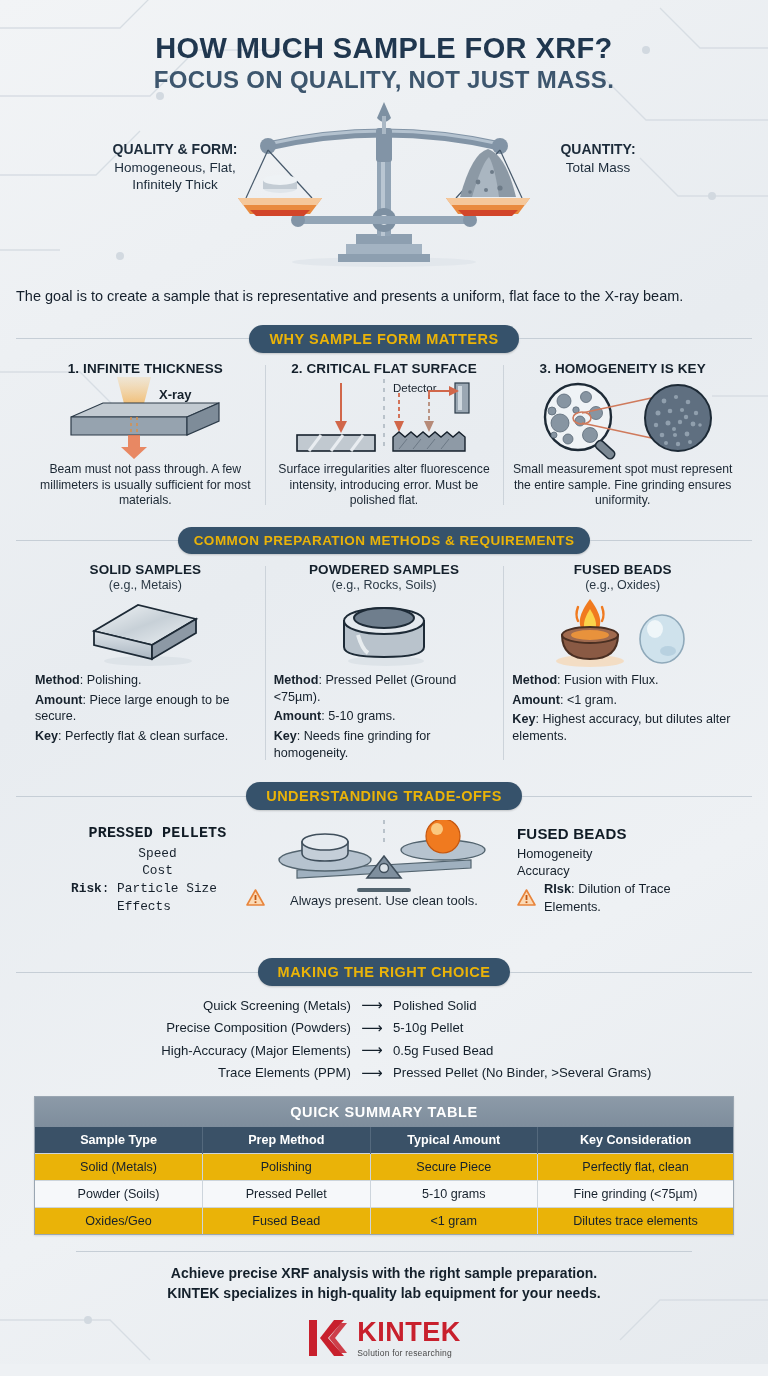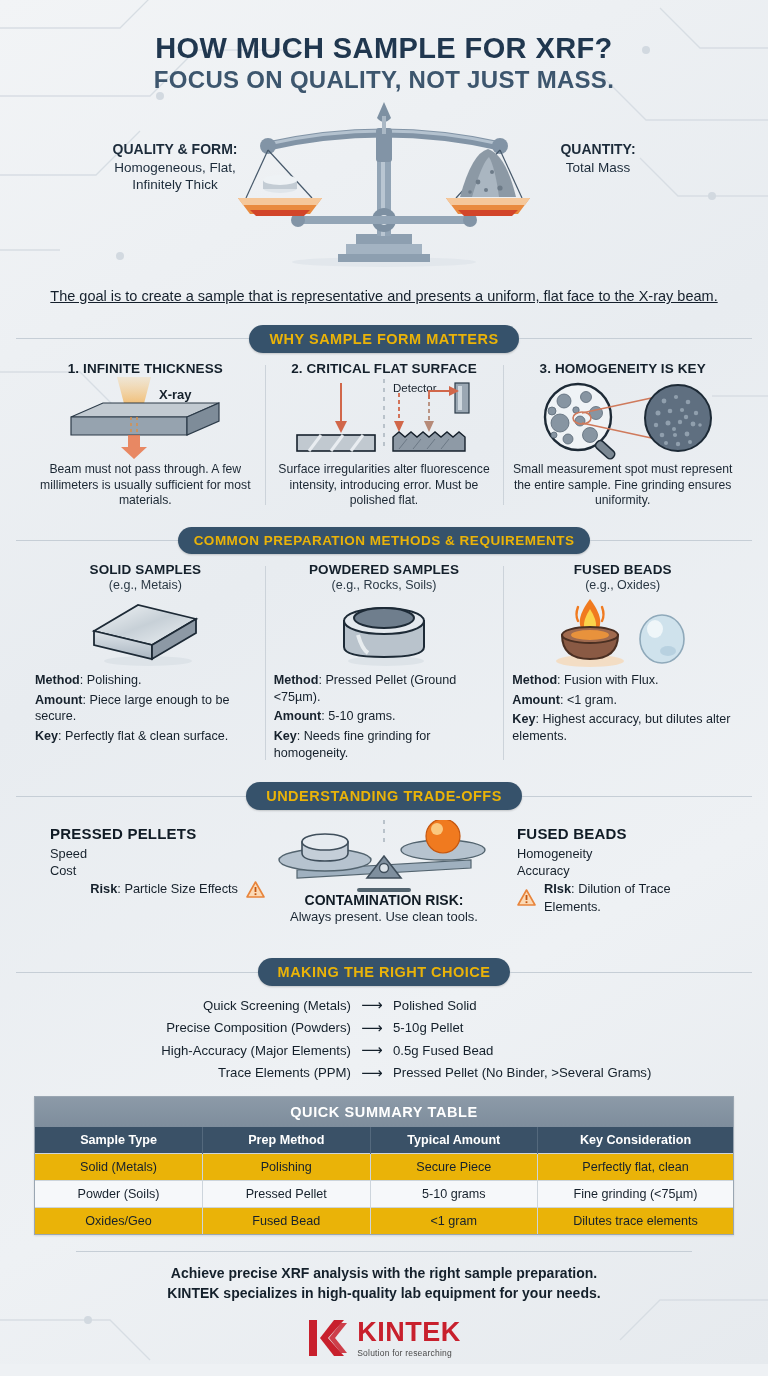--- a/index.html
+++ b/index.html
@@ -38,22 +38,22 @@
   .hero-svg { position: absolute; left: 50%; transform: translateX(-50%); top: 0; }
   .hero-label {
     position: absolute; top: 38px; text-align: center;
     font-size: 13.5px; color: #1c2b3a; line-height: 1.32;
   }
   .hero-label.left { left: 74px; width: 170px; }
   .hero-label.right { right: 74px; width: 160px; }
   .hero-label .hl-title { font-weight: bold; font-size: 14px; display: block; }
 
   .intro {
-    text-align: center; font-size: 14.5px; color: #15202c;
-    line-height: 1.42; margin-top: 6px; text-decoration: underline;
+    font-size: 14.5px; color: #15202c;
+    line-height: 1.42; margin-top: 6px;
   }
 
   
   .sec-head {
     display: flex; align-items: center; justify-content: center;
     margin: 18px 0 8px 0;
   }
   .sec-head .rule { flex: 1; height: 1px; background: #c6ced6; }
   .sec-pill {
     background: #36526b; color: #eab308;
@@ -86,21 +86,21 @@
 
   
   .prep-body { font-size: 12.6px; color: #16212c; line-height: 1.32; }
   .prep-body p { margin-bottom: 3px; }
   .prep-body b { font-weight: bold; }
 
   
   .tradeoff { position: relative; height: 122px; margin-top: 2px; }
   .to-scale { position: absolute; left: 50%; transform: translateX(-50%); top: 2px; }
   .to-side { position: absolute; top: 6px; font-size: 12.8px; color: #16212c; line-height: 1.36; }
-  .to-side.left { left: 34px; width: 215px; text-align: left; }
+  .to-side.left { left: 34px; width: 215px; text-align: center; font-family: Liberation Mono, monospace; }
   .to-side.right { right: 30px; width: 205px; text-align: left; }
   .to-head { font-weight: bold; font-size: 15px; color: #101b25; letter-spacing: 0.2px; }
   .to-risk { display: flex; align-items: center; gap: 8px; margin-top: 1px; }
   .to-side.left .to-risk { justify-content: flex-end; }
   .to-risk b { font-weight: bold; }
   .warn { flex: 0 0 auto; }
   .to-center {
     position: absolute; left: 0; right: 0; top: 74px; text-align: center;
   }
   .to-center .cr-title { font-weight: bold; font-size: 14px; color: #101b25; }
@@ -529,21 +529,20 @@
           <svg class="warn" width="19" height="17" viewBox="0 0 19 17">
             <path d="M9.5 1 L18 16 L1 16 Z" fill="#fbd9b5" stroke="#e8843b" stroke-width="1.6" stroke-linejoin="round"></path>
             <rect x="8.6" y="6" width="1.8" height="5" fill="#c4560f"></rect>
             <rect x="8.6" y="12.3" width="1.8" height="1.8" fill="#c4560f"></rect>
           </svg>
           <span><b>RIsk</b>: <span>Dilution of Trace Elements.</span></span>
         </div>
       </div>
 
       <div class="to-center">
-        <div class="cr-title">CONTAMINATION RISK:</div>
         <div class="cr-sub">Always present. Use clean tools.</div>
       </div>
     </div>
 
     <div class="sec-head">
       <div class="rule"></div>
       <div class="sec-pill">MAKING THE RIGHT CHOICE</div>
       <div class="rule"></div>
     </div>
 

